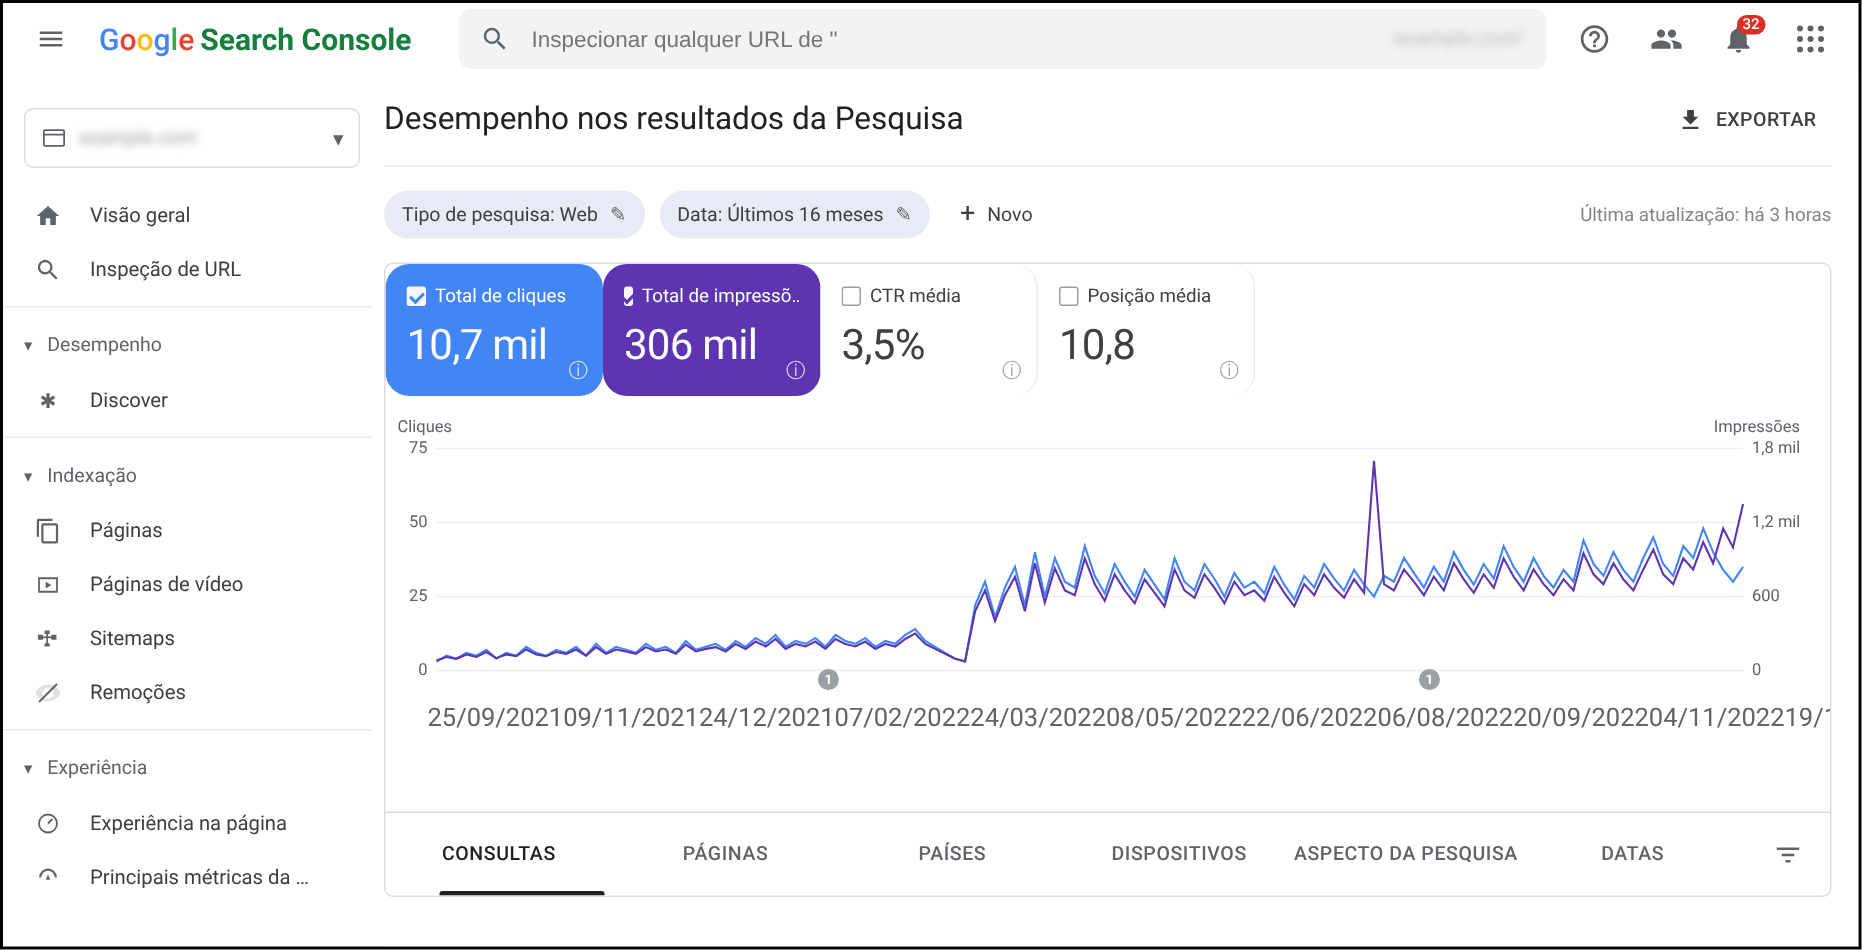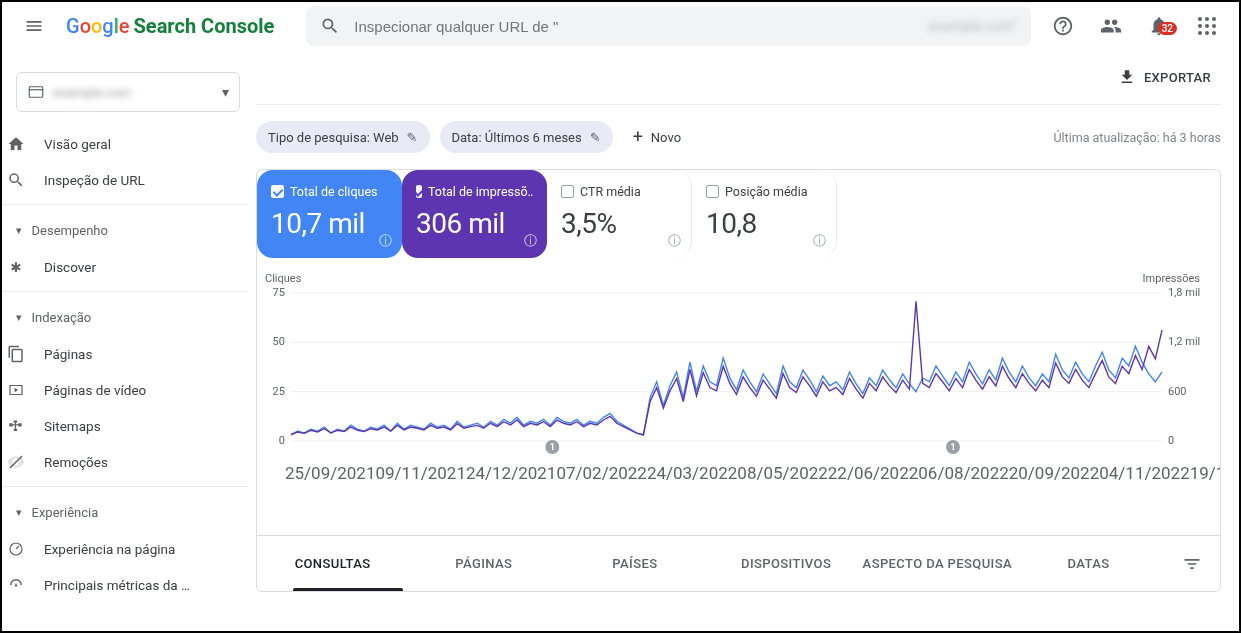--- a/index.html
+++ b/index.html
@@ -10,31 +10,31 @@
   .header { display: flex; align-items: center; height: 48px; padding: 0 12px; gap: 12px; }
   .menu-btn { width: 40px; height: 40px; display: flex; align-items: center; justify-content: center; border-radius: 50%; cursor: pointer; }
   .logo { display: flex; align-items: center; gap: 2px; font-size: 20px; color: #5f6368; }
   .logo .g1{color:#4285F4}.logo .g2{color:#EA4335}.logo .g3{color:#FBBC05}.logo .g4{color:#4285F4}.logo .g5{color:#34A853}.logo .g6{color:#EA4335}
   .logo-text { margin-left: 2px; font-weight: 700; color:#15803d; }
   .search-wrap { flex: 1; margin-left: 20px; max-width: 760px; }
   .search { display: flex; align-items: center; background: #f1f3f4; border-radius: 8px; height: 40px; padding: 0 14px; color: #5f6368; gap: 14px; }
   .search input { border: none; background: transparent; outline: none; flex:1; font-size: 15px; color:#5f6368; }
   .header-icons { display: flex; align-items: center; gap: 8px; margin-left: auto; }
   .hicon { width: 40px; height: 40px; display:flex; align-items:center; justify-content:center; border-radius:50%; cursor:pointer; position:relative; }
-  .badge { position:absolute; top:16px; right:2px; background:#d93025; color:#fff; font-size:10px; border-radius:8px; padding:1px 4px; font-weight:500;}
+  .badge { position:absolute; top:4px; right:2px; background:#d93025; color:#fff; font-size:10px; border-radius:8px; padding:1px 4px; font-weight:500;}
   .apps-grid { display:grid; grid-template-columns:repeat(3,4px); grid-template-rows:repeat(3,4px); gap:3px;}
   .apps-grid span{background:#5f6368;border-radius:50%;}
 
   
   .body { display:flex; flex:1; overflow:hidden; }
   .sidebar { width: 254px; padding: 8px 8px 8px 0; overflow-y:auto; }
   .prop-select { margin: 14px 8px 14px 14px; border:1px solid #dadce0; border-radius:6px; height:40px; display:flex; align-items:center; padding:0 10px; gap:8px; cursor:pointer; }
   .prop-select .blur { filter: blur(3px); color:#999; flex:1; font-size:13px;}
   .prop-select .arrow{color:#5f6368;}
-  .side-item { display:flex; align-items:center; gap:18px; height:36px; padding:0 12px 0 4px; border-radius:0 18px 18px 0; cursor:pointer; font-size:13.5px; color:#3c4043;}
+  .side-item { display:flex; align-items:center; gap:18px; height:36px; padding:0 12px 0 20px; border-radius:0 18px 18px 0; cursor:pointer; font-size:13.5px; color:#3c4043;}
   .side-item.active{ background:#e8f0fe; color:#1967d2; font-weight:500;}
   .side-item .icn{ width:20px; display:flex; justify-content:center; color:#5f6368;}
   .side-item.active .icn{ color:#1967d2;}
   .side-group{ display:flex; align-items:center; gap:10px; height:38px; padding:0 12px 0 14px; font-size:13px; color:#5f6368; cursor:pointer;}
   .side-group .chev{ font-size:11px; color:#5f6368;}
   .side-divider{ height:1px; background:#e8eaed; margin:6px 0;}
 
   
   .main{ flex:1; overflow-y:auto; padding:0 18px 20px 0; background:#fff;}
   .page-header{ display:flex; align-items:center; padding:18px 10px 18px 0;}
@@ -244,36 +244,37 @@
               <path fill="currentColor" d="M12 4a8 8 0 00-8 8h2a6 6 0 1112 0h2a8 8 0 00-8-8zm0 5l-2 5h4z"></path>
             </svg>
           </span>
           <span>Principais métricas da …</span>
         </div>
 
     </div>
 
     <div class="main">
       <div class="page-header">
+        <div class="page-title">Desempenho nos resultados da Pesquisa</div>
         <div class="export-btn">
           <svg width="18" height="18" viewBox="0 0 24 24">
               <path fill="#3c4043" d="M19 9h-4V3H9v6H5l7 7 7-7zM5 18v2h14v-2H5z"></path>
             </svg>
           <span>EXPORTAR</span>
         </div>
       </div>
       <div class="hr"></div>
 
       <div class="filter-row">
         <div class="chip">
             <span>Tipo de pesquisa: Web</span>
             <span class="pen">✎</span>
           </div>
         <div class="chip">
-            <span>Data: Últimos 6 meses</span>
+            <span>Data: Últimos 16 meses</span>
             <span class="pen">✎</span>
           </div>
         <div class="new-btn">
             <span style="font-size:18px;line-height:1">+</span>
             <span>Novo</span>
           </div>
         <div class="last-update">Última atualização: há 3 horas</div>
       </div>
 
       <div class="card">

